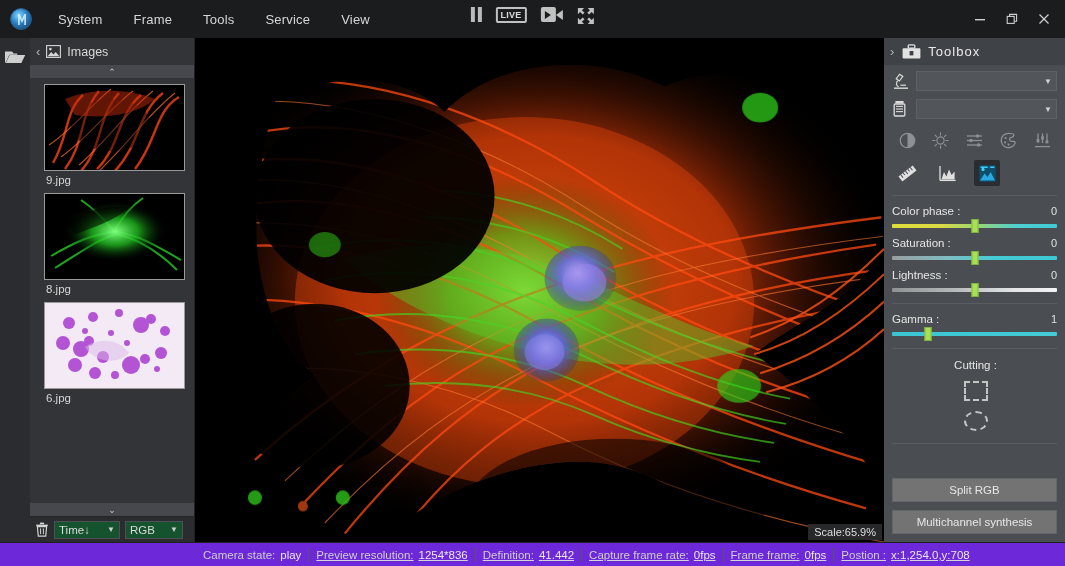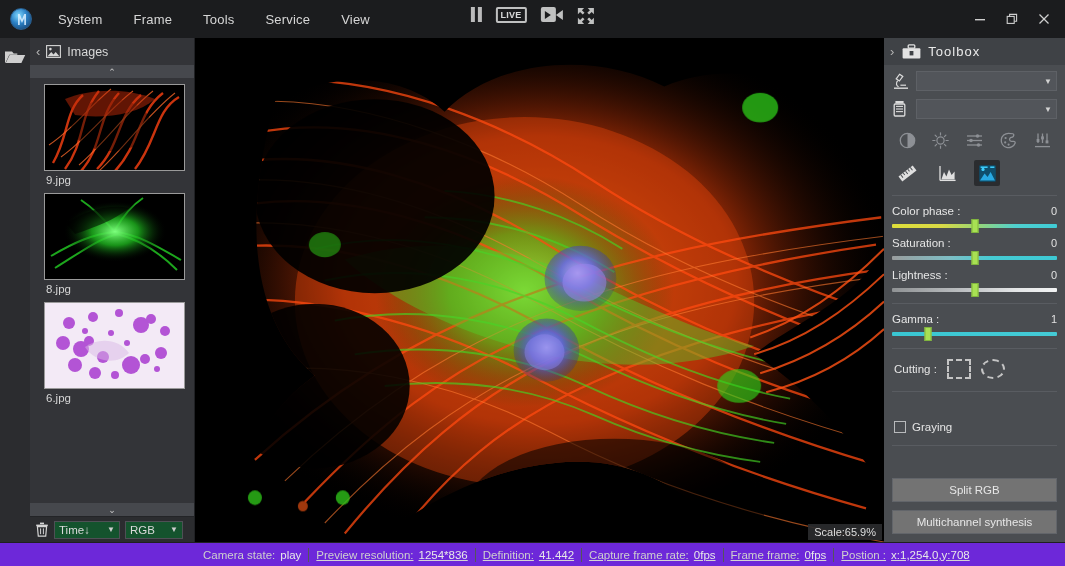--- a/index.html
+++ b/index.html
@@ -180,21 +180,21 @@
   .track .knob {
     position: absolute; top: -5px; width: 7px; height: 14px;
     background: #a8e053; border: 1px solid #80b53d;
     transform: translateX(-50%); cursor: grab;
   }
   .t-phase { background: linear-gradient(90deg,#dede3a 0%,#d9d946 30%,#9fd66f 50%,#4fd0cf 75%,#3fcbd6 100%); }
   .t-sat   { background: linear-gradient(90deg,#9a9d9e 0%,#7ebec5 35%,#46cbd3 60%,#3dc9d4 100%); }
   .t-light { background: linear-gradient(90deg,#8f9294 0%,#b9bcbe 40%,#e3e5e6 75%,#f2f3f3 100%); }
   .t-gamma { background: linear-gradient(90deg,#39c6d2 0%,#3fc9d4 50%,#44cbd6 100%); }
 
-  .cut-row { display: flex; align-items: center; gap: 10px; margin-top: 10px; padding-left: 2px; }
+  .cut-row { display: flex; align-items: center; gap: 10px; margin-top: 10px; padding-left: 2px; flex-direction: column; }
   .cut-label { color: #e5e5e5; font-size: 11.5px; }
   .cut-btn { width: 24px; height: 20px; cursor: pointer; }
   .cut-rect { border: 2px dashed #c5c5c5; }
   .cut-ell { border: 2px dashed #c5c5c5; border-radius: 50%; }
 
   .check-row { display: flex; align-items: center; gap: 6px; margin-top: 29px; padding-left: 2px; }
   .cbox {
     width: 12px; height: 12px; border: 1px solid #b8babc; background: #4a4d51; cursor: pointer;
   }
   .check-label { color: #e5e5e5; font-size: 11.5px; }

